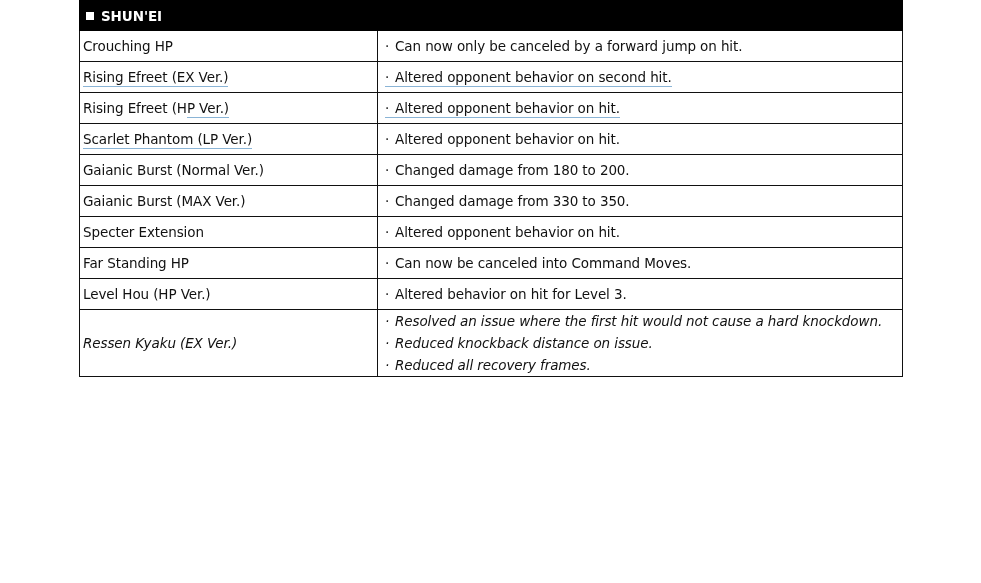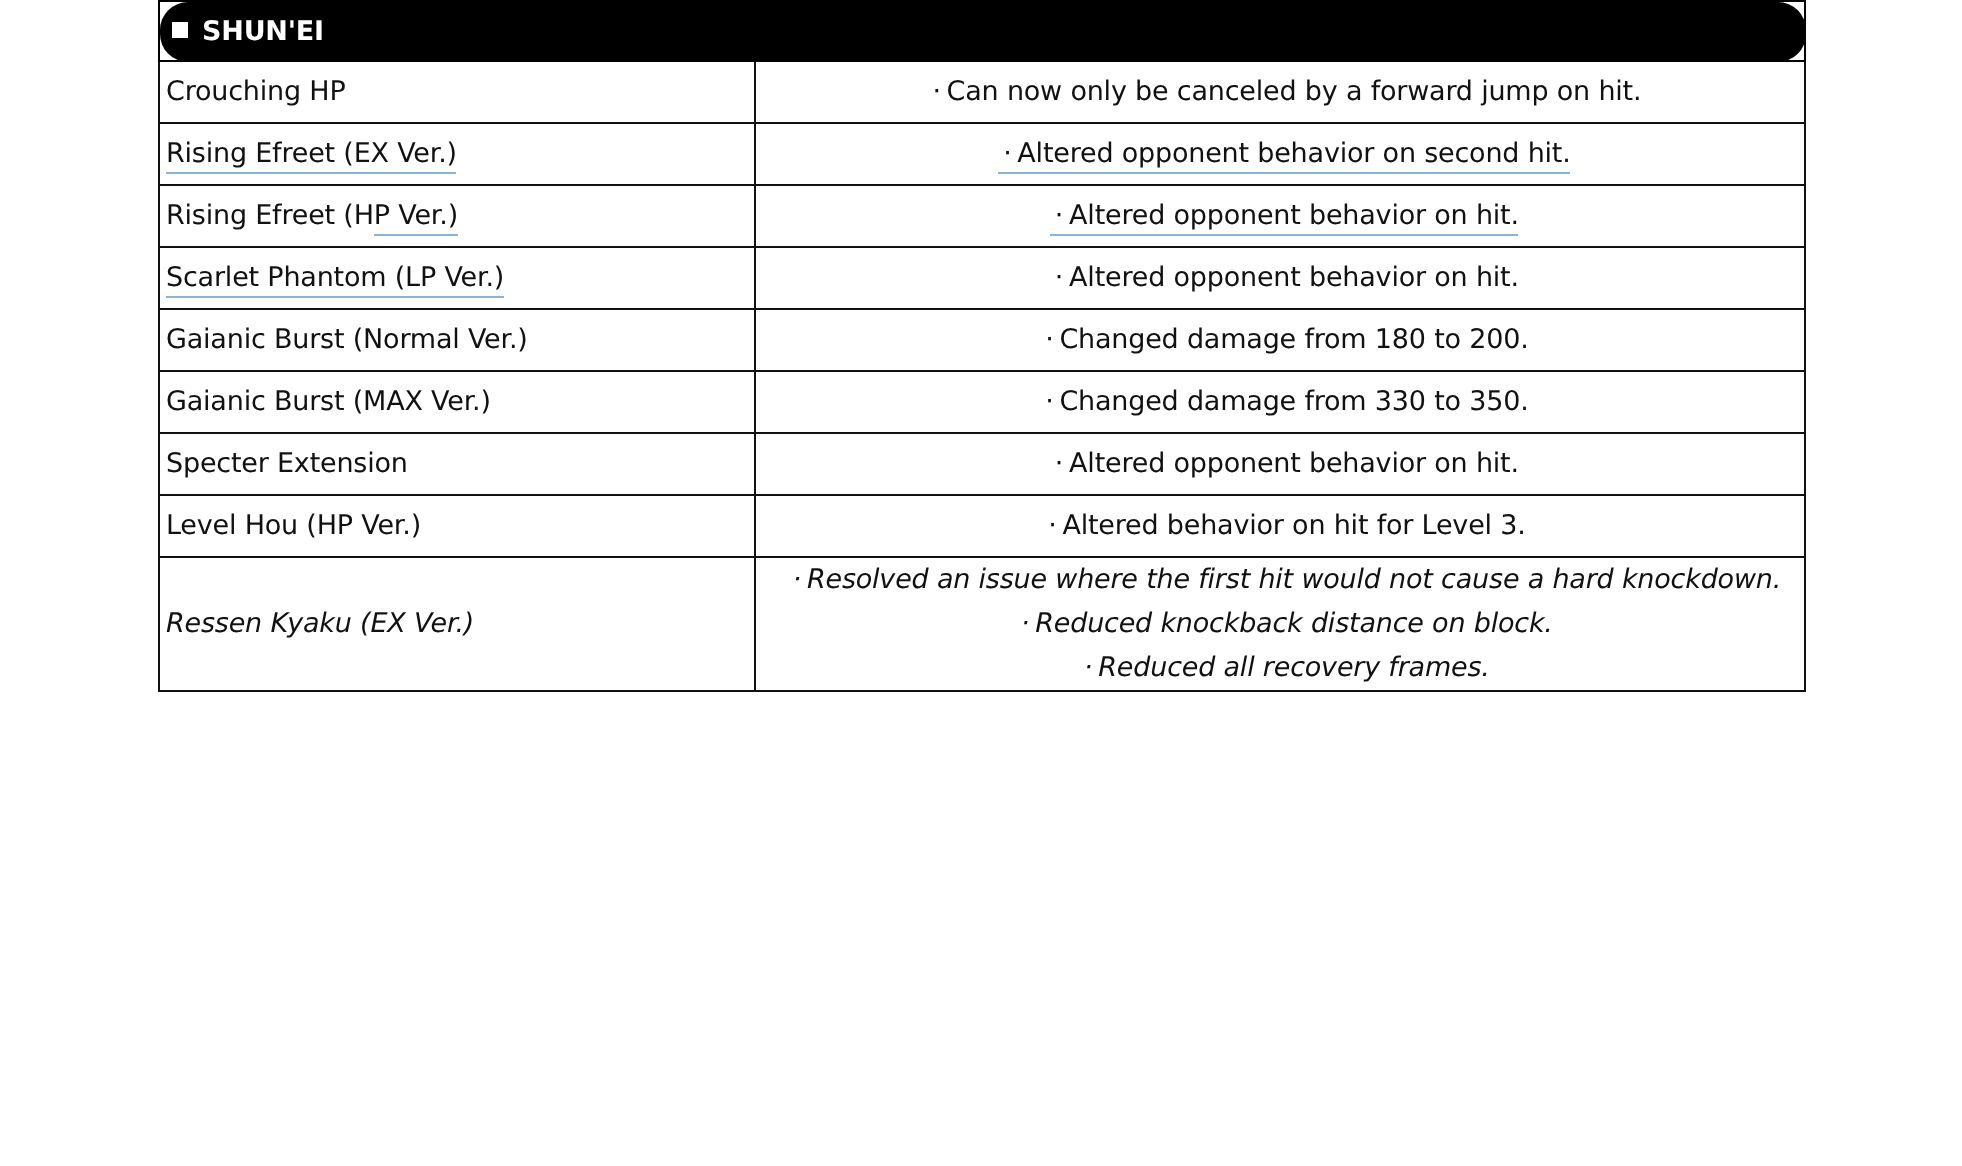--- a/index.html
+++ b/index.html
@@ -35,31 +35,30 @@
     }
     .patch-table col.c-move { width: 298px; }
     .patch-table col.c-change { width: 525px; }
     .section-row td {
       background: #000000;
       color: #ffffff;
       font-weight: bold;
       height: 29px;
       padding-left: 6px;
       border-color: #000000;
-      border-radius: 14px;
     }
     .section-row .square {
       display: inline-block;
       width: 8px;
       height: 8px;
       background: #ffffff;
       margin-right: 7px;
       vertical-align: 1px;
     }
-    .change-cell { padding-left: 7px !important; text-align: center; }
+    .change-cell { padding-left: 7px !important; }
     .bullet-line {
       display: block;
       line-height: 22px;
     }
     .bullet {
       display: inline-block;
       width: 10px;
     }
     .hl {
       border-bottom: 1.5px solid #8ab4d6;
@@ -113,28 +112,32 @@
       <td class="change-cell"><span class="bullet">·</span><span>Changed damage from 330 to 350.</span></td>
     </tr>
 
     <tr>
       <td><span>Specter Extension</span></td>
       <td class="change-cell"><span class="bullet">·</span><span>Altered opponent behavior on hit.</span></td>
     </tr>
 
 
 
+    <tr>
+      <td><span>Far Standing HP</span></td>
+      <td class="change-cell"><span class="bullet">·</span><span>Can now be canceled into Command Moves.</span></td>
+    </tr>
 
     <tr>
       <td><span>Level Hou (HP Ver.)</span></td>
       <td class="change-cell"><span class="bullet">·</span><span>Altered behavior on hit for Level 3.</span></td>
     </tr>
 
     <tr class="multi">
       <td><span>Ressen Kyaku (EX Ver.)</span></td>
       <td class="change-cell">
         <span class="bullet-line"><span class="bullet">·</span><span>Resolved an issue where the first hit would not cause a hard knockdown.</span></span>
-        <span class="bullet-line"><span class="bullet">·</span><span>Reduced knockback distance on block.</span></span>
+        <span class="bullet-line"><span class="bullet">·</span><span>Reduced knockback distance on issue.</span></span>
         <span class="bullet-line"><span class="bullet">·</span><span>Reduced all recovery frames.</span></span>
       </td>
     </tr>
   </tbody>
 </table>
 
 </body></html>

